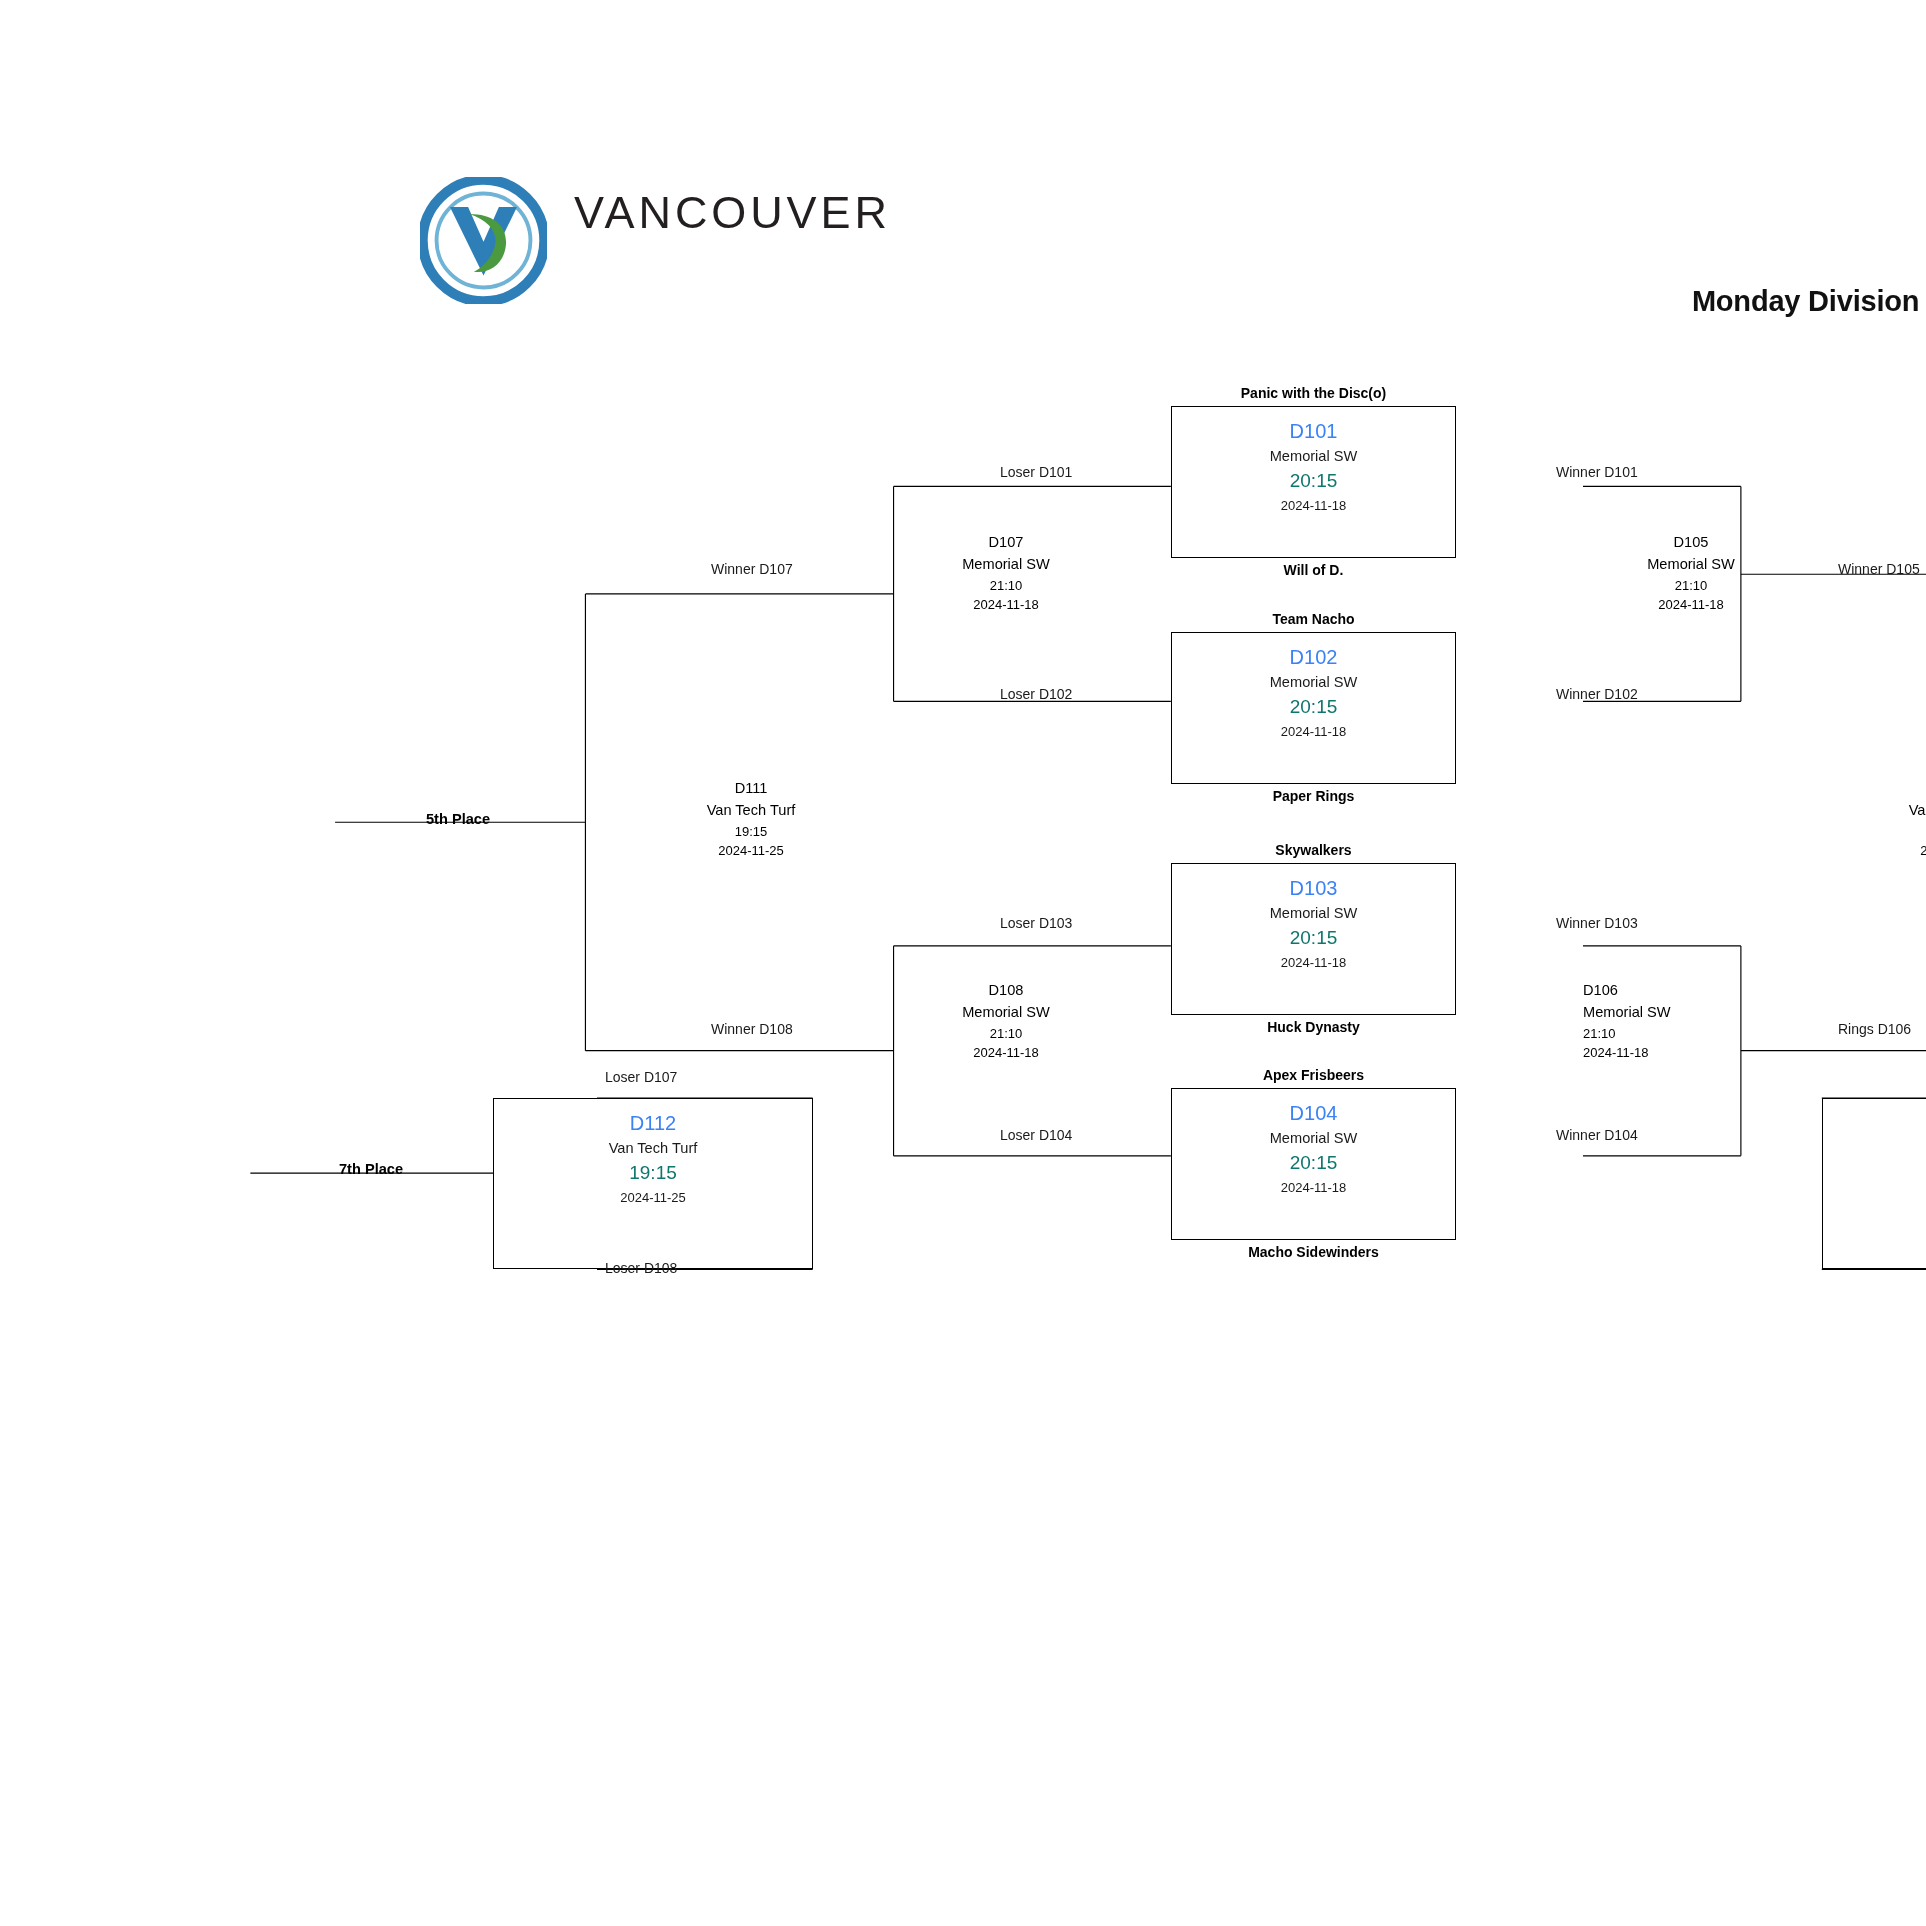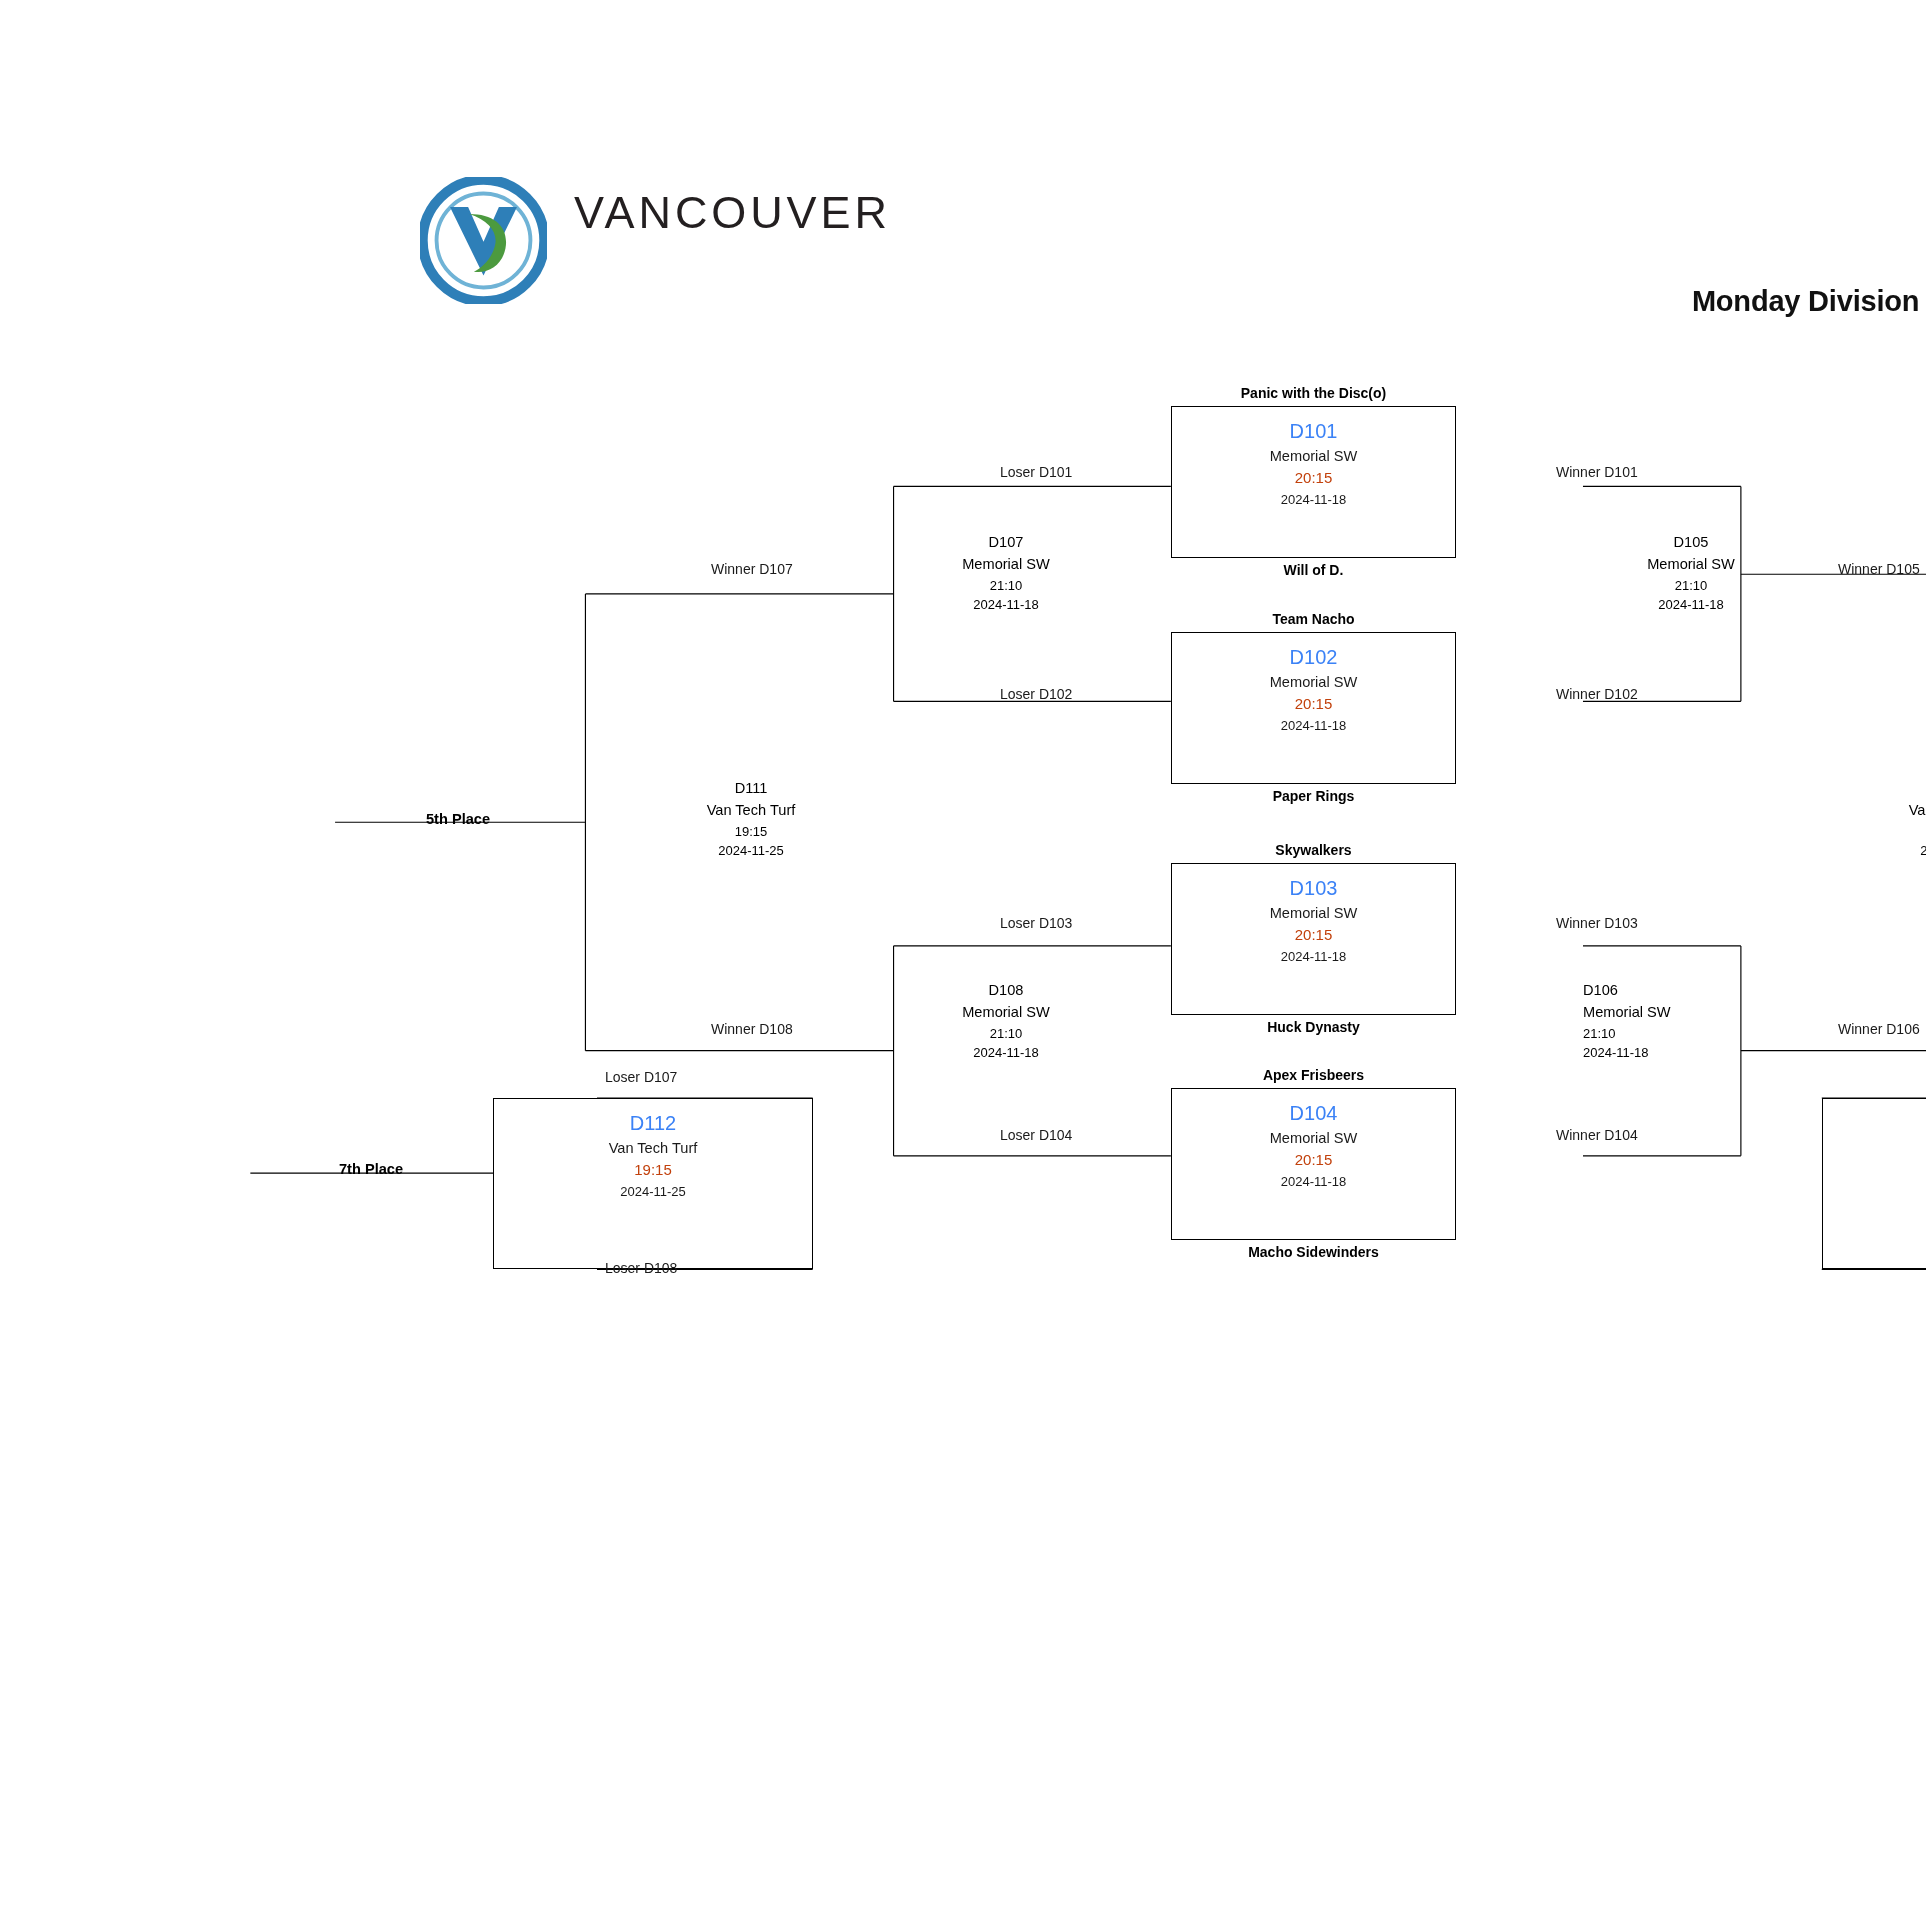--- a/index.html
+++ b/index.html
@@ -99,23 +99,23 @@
     font-size: 20px;
     line-height: 1.5;
     color: #3b82f6;
   }
   .game-box .venue {
     font-size: 14.6px;
     line-height: 1.5;
     color: #1a1a1a;
   }
   .game-box .time {
-    font-size: 15px;
+    font-size: 19px;
     line-height: 1.5;
-    color: #c2410c;
+    color: #0f766e;
   }
   .game-box .date {
     font-size: 13px;
     line-height: 1.5;
     color: #1a1a1a;
   }
 
   
   .edge-label {
     position: absolute;
@@ -308,21 +308,21 @@
   <div class="edge-label" style="left:1000px; top:915px;">Loser D103</div>
   <div class="edge-label" style="left:1000px; top:1127px;">Loser D104</div>
 
   <div class="edge-label" style="left:1556px; top:915px;">Winner D103</div>
   <div class="edge-label" style="left:1556px; top:1127px;">Winner D104</div>
 
   <div class="edge-label" style="left:711px; top:561px;">Winner D107</div>
   <div class="edge-label" style="left:711px; top:1021px;">Winner D108</div>
 
   <div class="edge-label" style="left:1838px; top:561px;">Winner D105</div>
-  <div class="edge-label" style="left:1838px; top:1021px;">Winner D106</div>
+  <div class="edge-label" style="left:1838px; top:1021px;">Rings D106</div>
 
   <div class="edge-label" style="left:605px; top:1069px;">Loser D107</div>
   <div class="edge-label" style="left:605px; top:1260px;">Loser D108</div>
 
   <div class="place-label" style="left:426px; top:811px;">5th Place</div>
 
   <div class="place-label" style="left:339px; top:1161px;">7th Place</div>
 
 </div>
 

